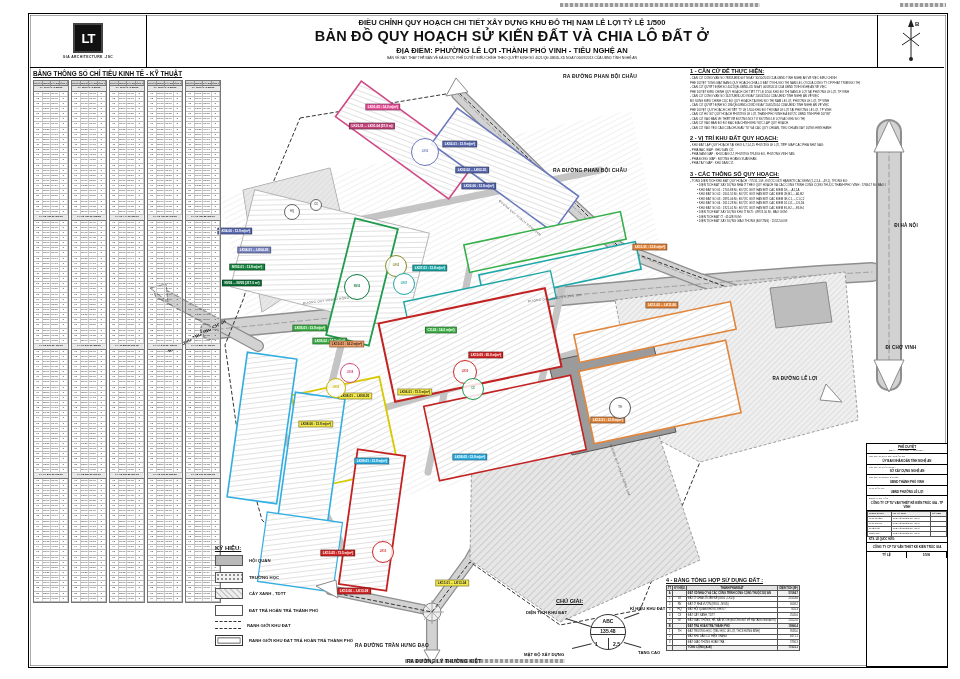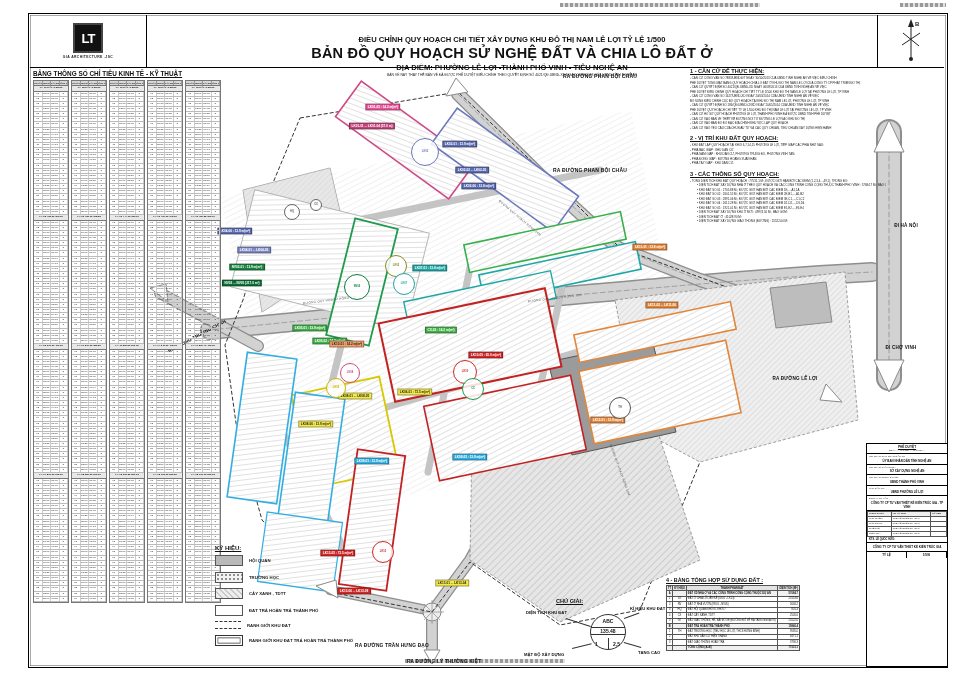--- a/index.html
+++ b/index.html
@@ -5,21 +5,21 @@
   html,body{margin:0;padding:0;background:#e9e9e9;}
   .sheet{position:relative;width:960px;height:679px;background:#ffffff;overflow:hidden;
          font-family:"Liberation Sans",sans-serif;color:#111;}
   .frame{position:absolute;left:28px;top:13px;width:918px;height:653px;border:1.6px solid #000;box-shadow:inset 0 0 0 1px #fff, inset 0 0 0 1.5px #555;background:transparent;}
   
   .hdr{position:absolute;left:30px;top:15px;width:914px;height:52px;border-bottom:1.2px solid #000;display:flex;}
   .hdr-logo{width:116px;border-right:1px solid #000;display:flex;flex-direction:column;align-items:center;justify-content:center;gap:2px;}
   .logo-box{width:26px;height:26px;background:#111;color:#fff;display:flex;align-items:center;justify-content:center;
             font-weight:bold;font-size:13px;letter-spacing:-1px;border:2px solid #444;}
   .logo-sub{font-size:3.4px;font-weight:bold;letter-spacing:.4px;color:#222;}
-  .hdr-title{flex:1;text-align:center;padding-top:20px;line-height:1.25;}
+  .hdr-title{flex:1;text-align:center;padding-top:3px;line-height:1.25;}
   .t1{font-size:7.6px;font-weight:bold;}
   .t2{font-size:14.5px;font-weight:bold;letter-spacing:.2px;}
   .t3{font-size:7.6px;font-weight:bold;}
   .t4{font-size:3.4px;color:#222;margin-top:1px;}
   .hdr-compass{width:66px;border-left:1px solid #000;position:relative;}
   
   .lpanel{position:absolute;left:33px;top:70px;width:180px;}
   .lp-title{font-size:6.4px;font-weight:bold;text-decoration:underline;margin-bottom:3px;white-space:nowrap;}
   .lp-cols{display:flex;gap:2px;}
   .lp-col{width:34px;border:0.5px solid #777;}
@@ -260,21 +260,21 @@
       <div class="mapcirc ann" style="width: 10px; height: 10px; border: 1.4px solid rgb(102, 102, 102); color: rgb(102, 102, 102); left: 316px; top: 205px;">CX</div>
     </div>
 
   <div class="hdr">
     <div class="hdr-logo">
       <div class="logo-box">LT</div>
       <div class="logo-sub">GIA ARCHITECTURE .JSC</div>
     </div>
     <div class="hdr-title">
       <div class="t1">ĐIỀU CHỈNH QUY HOẠCH CHI TIẾT XÂY DỰNG KHU ĐÔ THỊ NAM LÊ LỢI TỶ LỆ 1/500</div>
-      <div class="t2">BẢN ĐỒ QUY HOẠCH SỬ NGHỆ ĐẤT VÀ CHIA LÔ ĐẤT Ở</div>
+      <div class="t2">BẢN ĐỒ QUY HOẠCH SỬ KIẾN ĐẤT VÀ CHIA LÔ ĐẤT Ở</div>
       <div class="t3">ĐỊA ĐIỂM: PHƯỜNG LÊ LỢI -THÀNH PHỐ VINH - TIÊU NGHỆ AN</div>
       <div class="t4">BẢN VẼ NÀY THAY THẾ BẢN VẼ ĐÃ ĐƯỢC PHÊ DUYỆT ĐIỀU CHỈNH THEO QUYẾT ĐỊNH SỐ 4021/QĐ.UBND-XD NGÀY 06/09/2013 CỦA UBND TỈNH NGHỆ AN</div>
     </div>
     <div class="hdr-compass">
       <svg width="66" height="50" viewBox="0 0 66 50">
         <g stroke="#222" stroke-width="1" fill="none">
           <line x1="33" y1="8" x2="33" y2="44"></line>
           <line x1="24" y1="30" x2="42" y2="18"></line>
           <line x1="25" y1="18" x2="41" y2="31"></line>
         </g>

